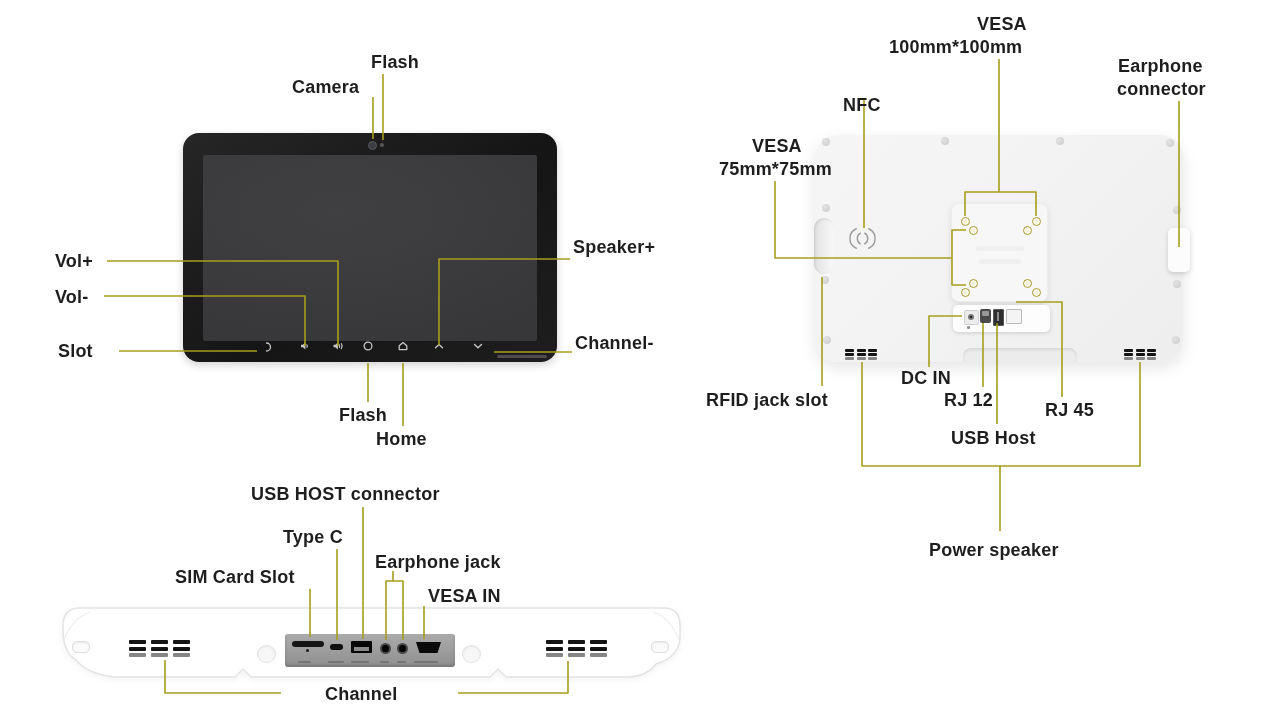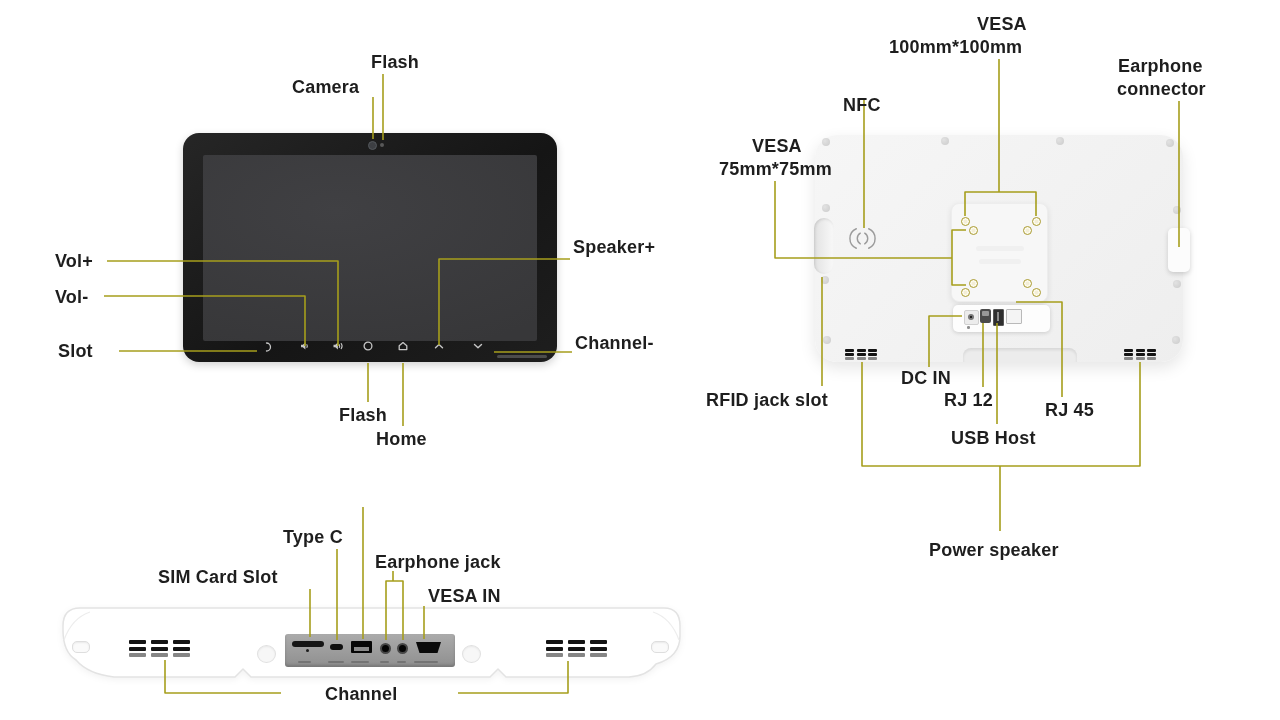--- a/index.html
+++ b/index.html
@@ -319,19 +319,20 @@
   <div class="label" style="left:843px;top:95px">NFC</div>
   <div class="label" style="left:752px;top:136px">VESA</div>
   <div class="label" style="left:719px;top:159px">75mm*75mm</div>
   <div class="label" style="left:706px;top:390px">RFID jack slot</div>
   <div class="label" style="left:901px;top:368px">DC IN</div>
   <div class="label" style="left:944px;top:390px">RJ 12</div>
   <div class="label" style="left:1045px;top:400px">RJ 45</div>
   <div class="label" style="left:951px;top:428px">USB Host</div>
   <div class="label" style="left:929px;top:540px">Power speaker</div>
 
+  <div class="label" style="left:251px;top:484px">USB HOST connector</div>
   <div class="label" style="left:283px;top:527px">Type C</div>
   <div class="label" style="left:375px;top:552px">Earphone jack</div>
-  <div class="label" style="left:158px;top:567px">SIM Card Slot</div>
+  <div class="label" style="left:175px;top:567px">SIM Card Slot</div>
   <div class="label" style="left:428px;top:586px">VESA IN</div>
   <div class="label" style="left:325px;top:684px">Channel</div>
 
 </div>
 
 </body></html>

